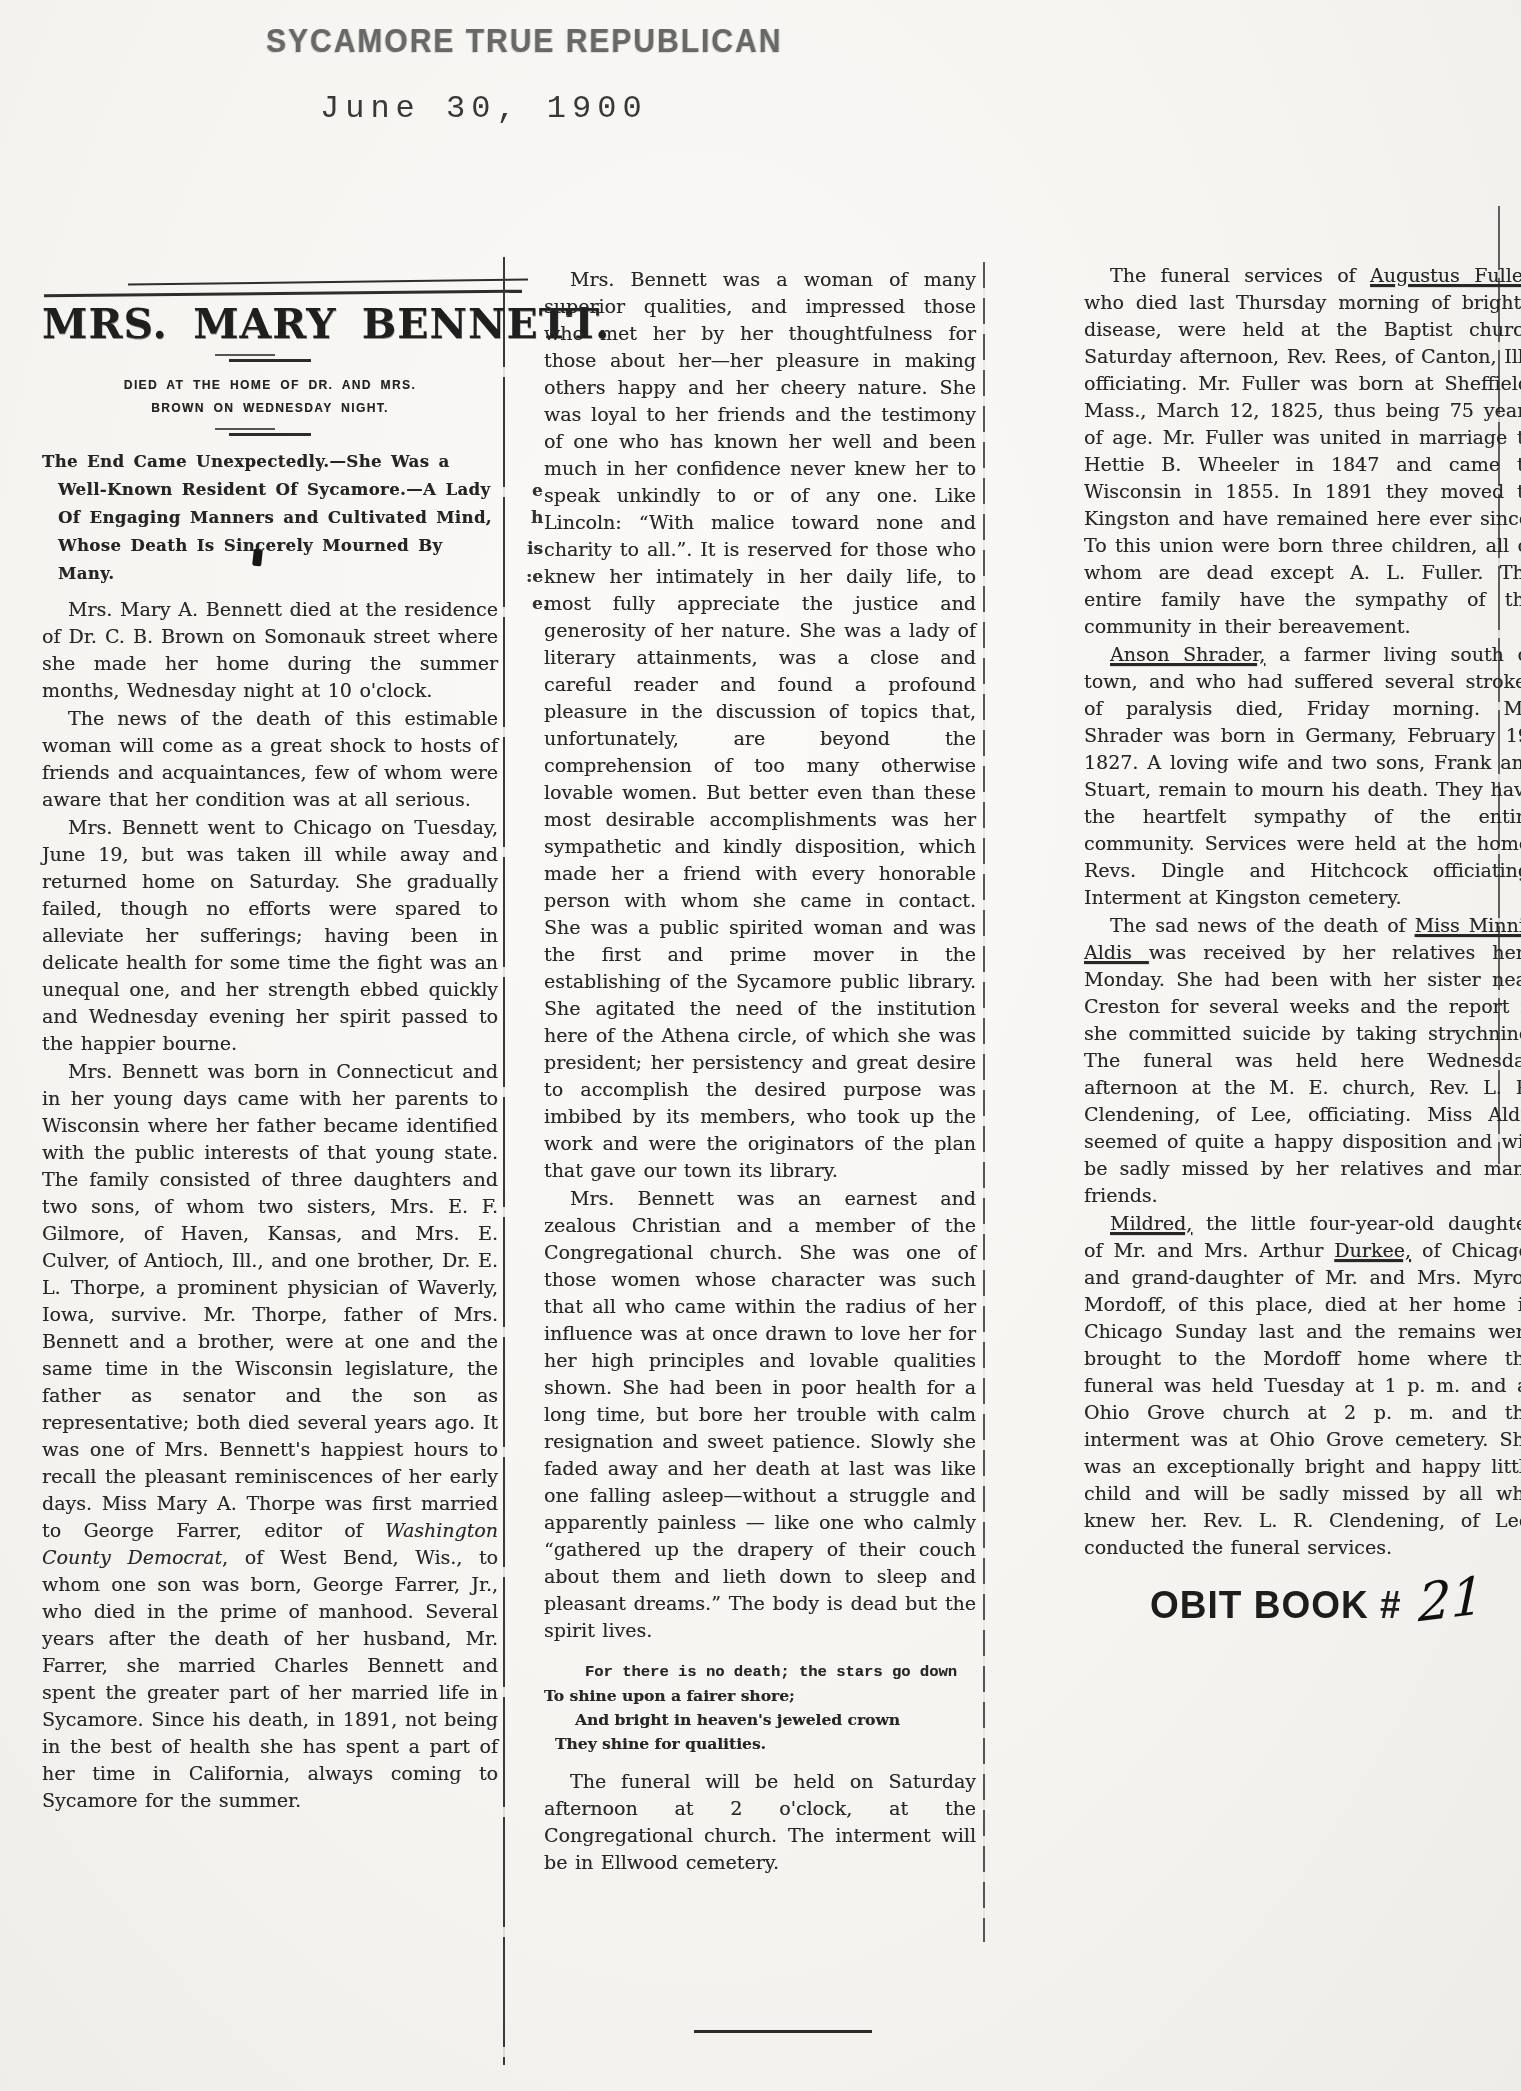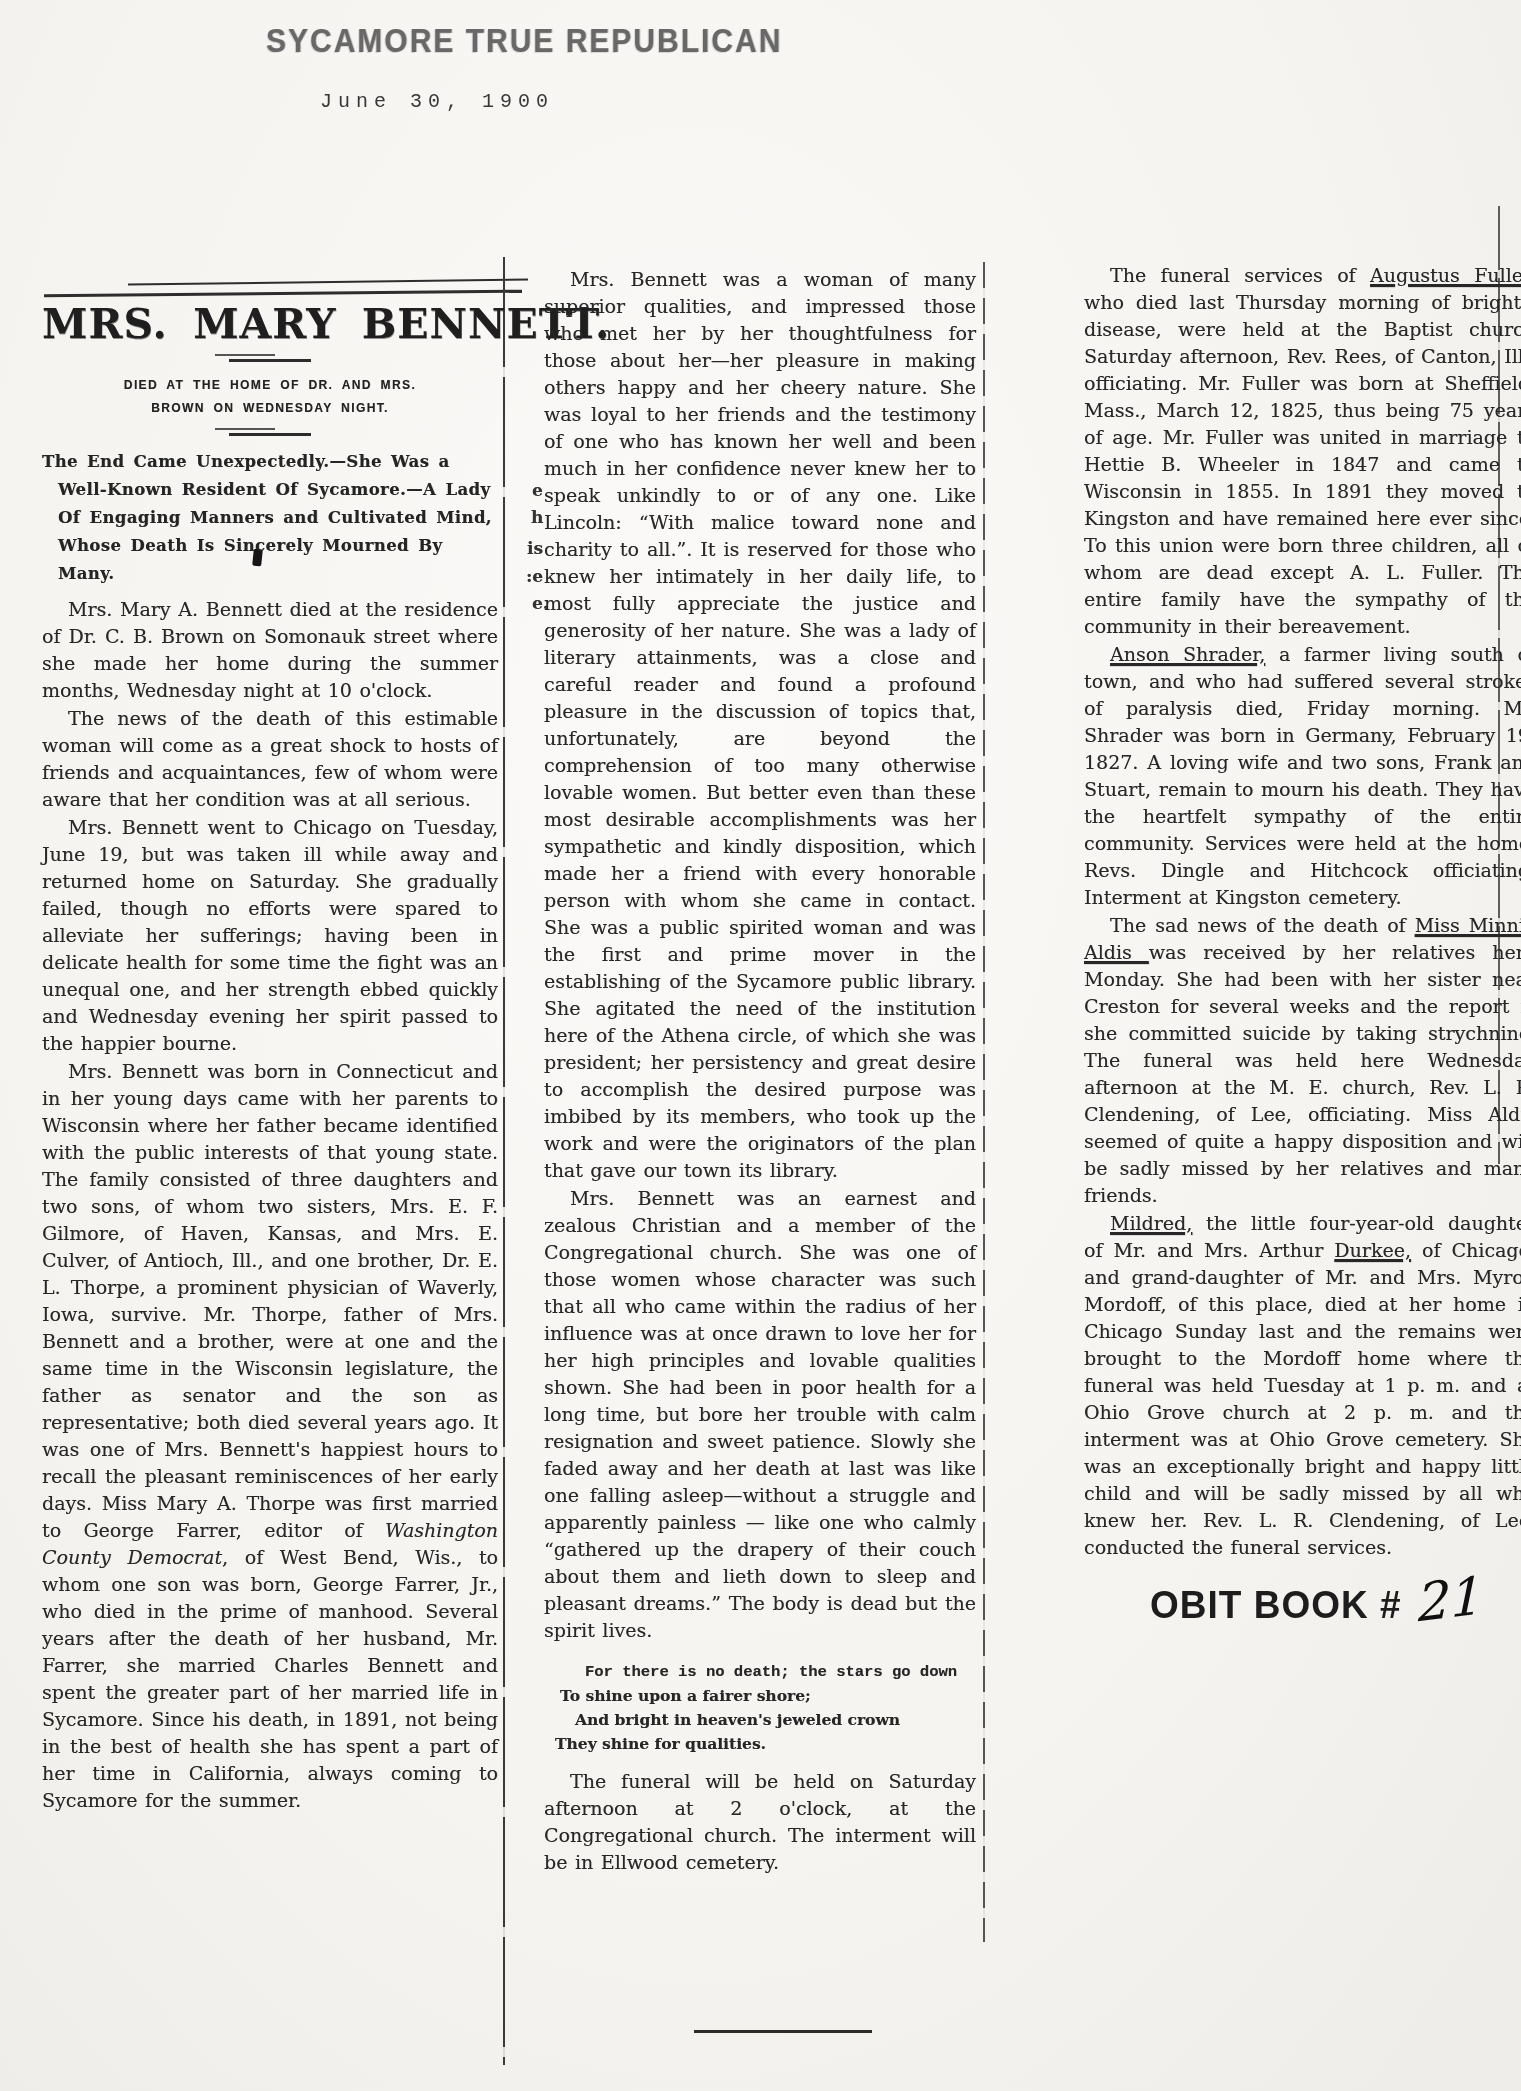--- a/index.html
+++ b/index.html
@@ -11,21 +11,21 @@
   
   .masthead{
     position:absolute;left:266px;top:24px;
     font-family:"Liberation Sans",sans-serif;font-weight:bold;font-size:30px;letter-spacing:2px;
     color:#4a4a4a;transform:scaleY(1.12);filter:blur(0.6px);opacity:.82;
     text-shadow:1px 0 0 rgba(60,60,60,.35), -1px 1px 0 rgba(60,60,60,.2);
     white-space:nowrap;
   }
   .dateline{
     position:absolute;left:320px;top:90px;
-    font-family:"Liberation Mono",monospace;font-size:20px;letter-spacing:6px;color:#383838;
+    font-family:"Liberation Mono",monospace;font-size:32px;letter-spacing:6px;color:#383838;
     filter:blur(0.3px);white-space:nowrap;
   }
   
   .hrule{position:absolute;background:#2d2d2d;}
   #rule-a{left:128px;top:281px;width:400px;height:2px;transform:rotate(-0.7deg);}
   #rule-b{left:44px;top:292px;width:478px;height:3px;transform:rotate(-0.55deg);}
   #end-rule{left:694px;top:2030px;width:178px;height:3px;background:#2b2b2b;}
   .vr{position:absolute;width:2px;}
   #vr1{left:503px;top:257px;height:1808px;
     background:repeating-linear-gradient(180deg,#3a3a3a 0px,#3a3a3a 110px,rgba(58,58,58,.12) 110px,rgba(58,58,58,.12) 120px);}
@@ -63,21 +63,21 @@
     margin:0 0 1px 0;font-size:19px;line-height:27px;text-align:justify;
     text-indent:26px;word-spacing:1.5px;color:#272727;
     text-shadow:.35px .35px .45px rgba(30,30,30,.38);
   }
   .body-para .u{text-decoration:underline;text-decoration-thickness:2.5px;text-underline-offset:2px;}
   .body-para .i{font-style:italic;}
   
   .verse{margin:16px 0 12px 0;font-weight:bold;font-size:15.5px;line-height:24px;
     text-shadow:.3px .3px .4px rgba(30,30,30,.4);}
   .verse-line{white-space:nowrap;}
-  .vl0{margin-left:41px;font-family:Liberation Mono, monospace;}.vl1{margin-left:16px;}.vl2{margin-left:31px;}.vl3{margin-left:11px;}
+  .vl0{margin-left:41px;font-family:Liberation Mono, monospace;}.vl1{}.vl2{margin-left:31px;}.vl3{margin-left:11px;}
   
   .obit-row{display:flex;align-items:flex-start;gap:16px;margin:24px 0 0 66px;}
   .obit-stamp{
     font-family:"Liberation Sans",sans-serif;font-weight:bold;font-size:37px;letter-spacing:1px;
     color:#1d1d1d;filter:blur(0.35px);white-space:nowrap;transform:scaleY(1.03);
   }
   .obit-number{
     font-family:"DejaVu Serif",serif;font-style:italic;font-size:52px;color:#101010;
     transform:rotate(-7deg) skewX(-8deg);margin-top:-12px;line-height:1;
   }

